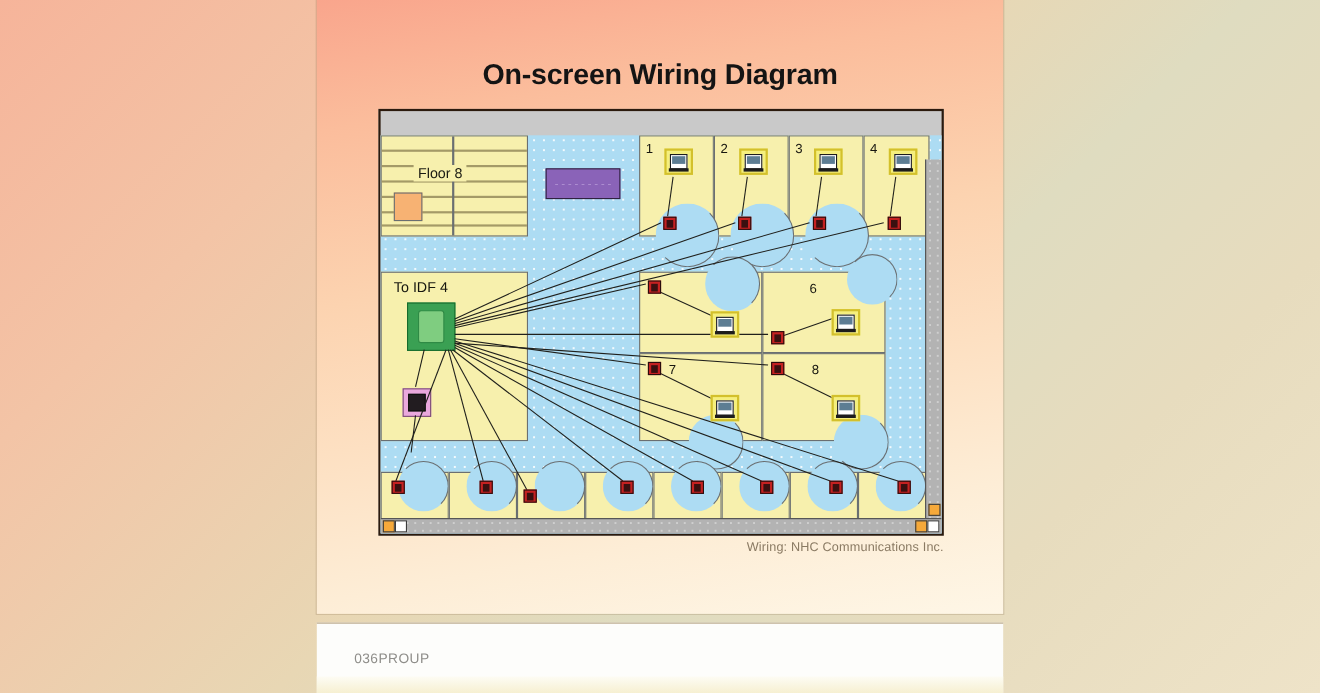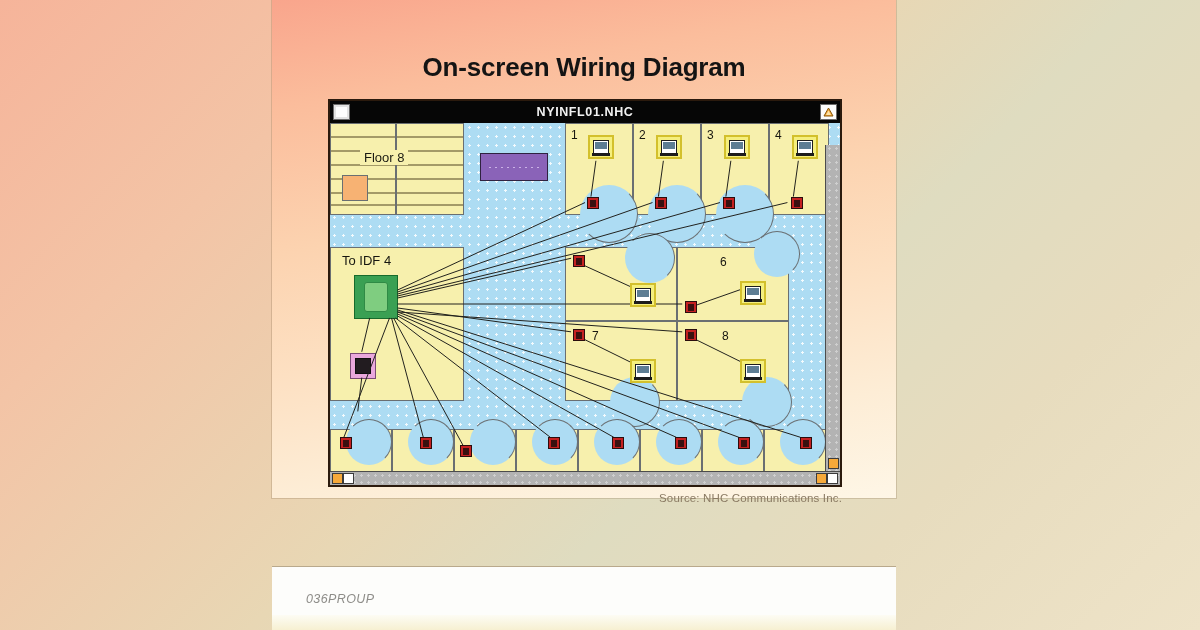--- a/index.html
+++ b/index.html
@@ -6,29 +6,28 @@
   body{
     width:1200px;height:630px;overflow:hidden;
     font-family:"Liberation Sans", sans-serif;
     background:linear-gradient(135deg,#f6b49a 0%,#f3c4a6 22%,#e8d7b4 48%,#dfdcc0 62%,#e7dcbe 78%,#eee3c8 100%);
     position:relative;
   }
   #stage{position:absolute;inset:0;}
 
   
   .panel{
-    position:absolute;left:272px;top:0;width:624px;height:498px;
+    position:absolute;left:288px;top:0;width:624px;height:558px;
     background:linear-gradient(170deg,#f9a58c 0%,#fbbd9c 18%,#fcd3b0 42%,#fde0c2 62%,#fdedd6 82%,#fef6e6 100%);
     box-shadow:0 0 0 1px rgba(120,90,60,.22);
   }
   .panel-inner{position:absolute;left:0;top:0;right:0;height:566px;}
   .panel-footer{
     position:absolute;left:0;top:566px;right:0;height:64px;background:#fdfdfb;
     border-top:1px solid #b9a98c;
-    font-style:italic;
   }
   .panel-footer .fade{
     position:absolute;left:0;right:0;bottom:0;height:16px;
     background:linear-gradient(#fdfcf4,#f6efcf);
   }
   .footer-label{
     position:absolute;left:34px;top:25px;font-size:12.5px;color:#8e8d89;
     letter-spacing:.4px;filter:blur(.35px);
   }
 
@@ -161,32 +160,20 @@
 
 <div id="stage">
 
   <div class="panel">
     <div class="panel-inner">
 
       <div class="headline">On-screen Wiring Diagram</div>
 
       <div class="appwin">
 
-        <div class="titlebar">
-          <div class="sysbox">
-              <i></i>
-            </div>
-          <div class="wintitle">NYINFL01.NHC</div>
-          <div class="warnbox">
-            <svg width="11" height="10" viewBox="0 0 11 10" aria-hidden="true">
-              <polygon points="5.5,1 10,9 1,9" fill="#f6a93a" stroke="#8a5a10" stroke-width="1"></polygon>
-              <polygon points="5.5,3.6 8,8 3,8" fill="#fde3a8"></polygon>
-            </svg>
-          </div>
-        </div>
 
         <div class="canvas">
 
           <div class="stairs" style="left:0px;top:0px;width:134px;height:92px;">
             <div class="ln" style="top:12px;"></div>
             <div class="ln" style="top:26px;"></div>
             <div class="ln" style="top:40px;"></div>
             <div class="ln" style="top:54px;"></div>
             <div class="ln" style="top:68px;"></div>
             <div class="ln" style="top:80px;"></div>
@@ -408,21 +395,21 @@
             <div class="sb-btn or sb-left"></div>
             <div class="sb-btn wh"></div>
             <div class="sb-gap"></div>
             <div class="sb-btn or"></div>
             <div class="sb-btn wh" style="margin-right:2px;"></div>
           </div>
 
         </div>
       </div>
 
-      <div class="source">Source: NHC Communications Inc.</div>
+      <div class="source">Wiring: NHC Communications Inc.</div>
     </div>
 
     <div class="panel-footer">
       <div class="footer-label">036PROUP</div>
       <div class="fade"></div>
     </div>
   </div>
 
 </div>
 

